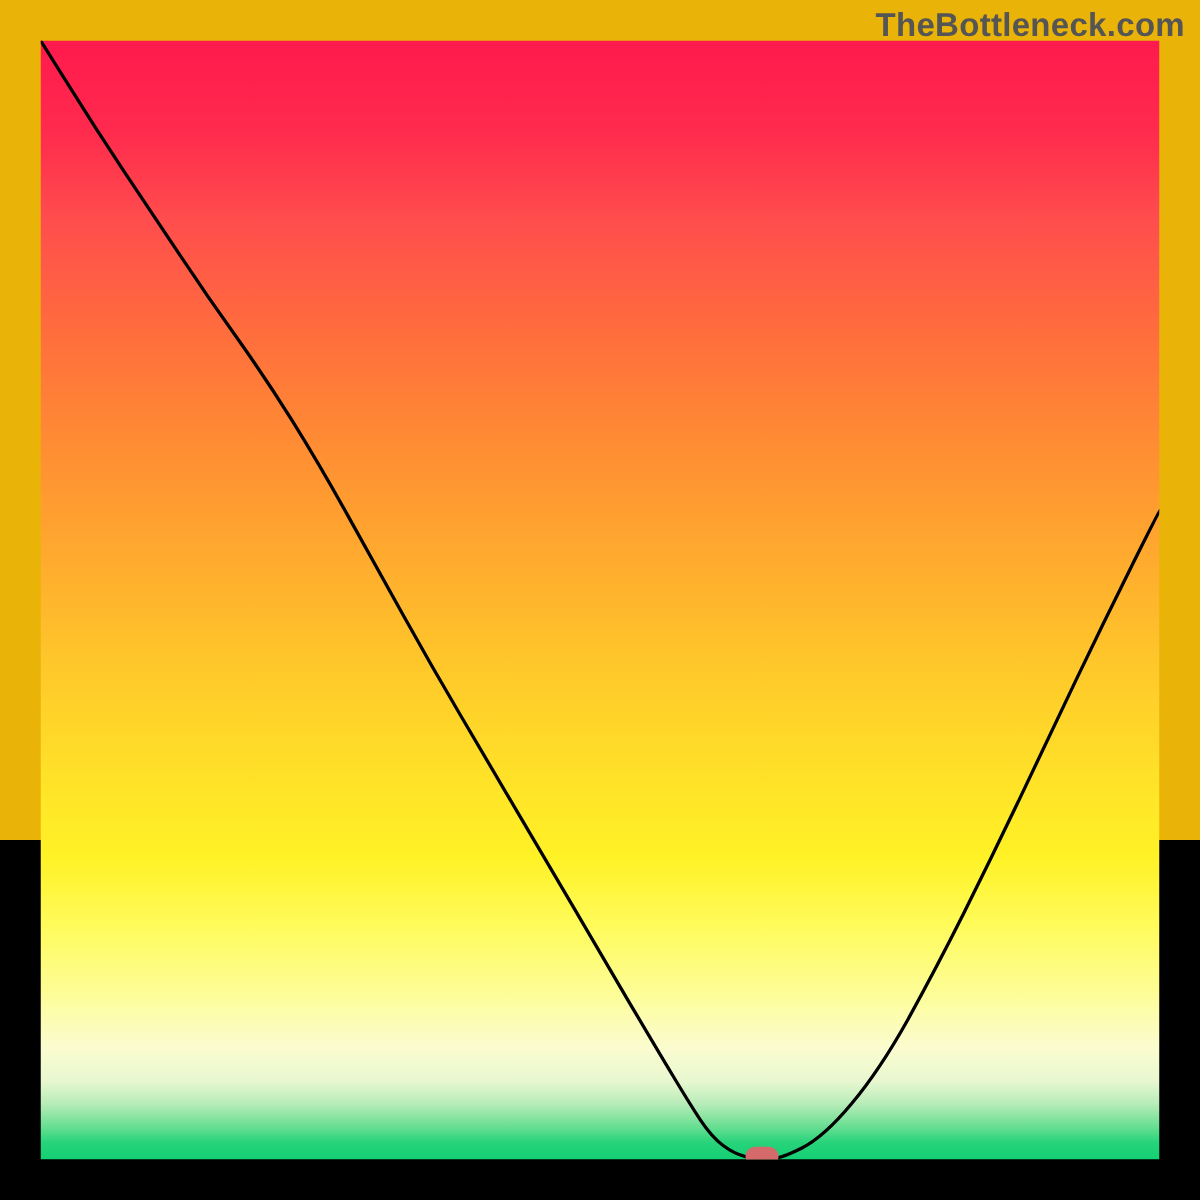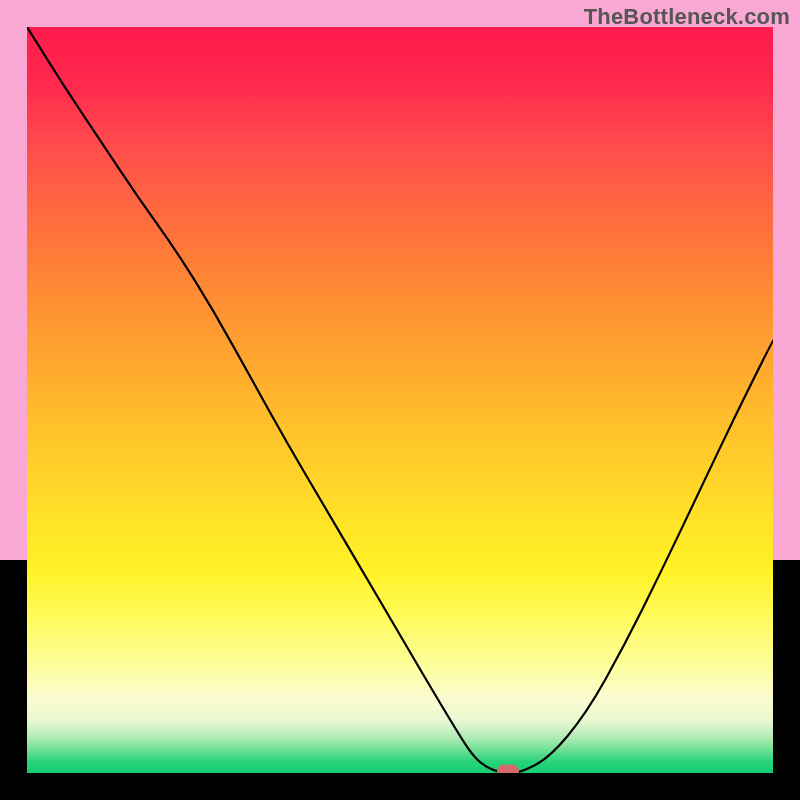--- a/index.html
+++ b/index.html
@@ -8,21 +8,21 @@
     width: 800px;
     height: 800px;
     background: #000;
     overflow: hidden;
     font-family: Arial, Helvetica, sans-serif;
   }
   .frame {
     position: relative;
     width: 800px;
     height: 560px;
-    background: #f9a8d4;
+    background: #eab308;
   }
   .watermark {
     position: absolute;
     top: 4px;
     right: 10px;
     color: #555;
     font-size: 22px;
     font-weight: 600;
     letter-spacing: 0.2px;
     z-index: 10;

